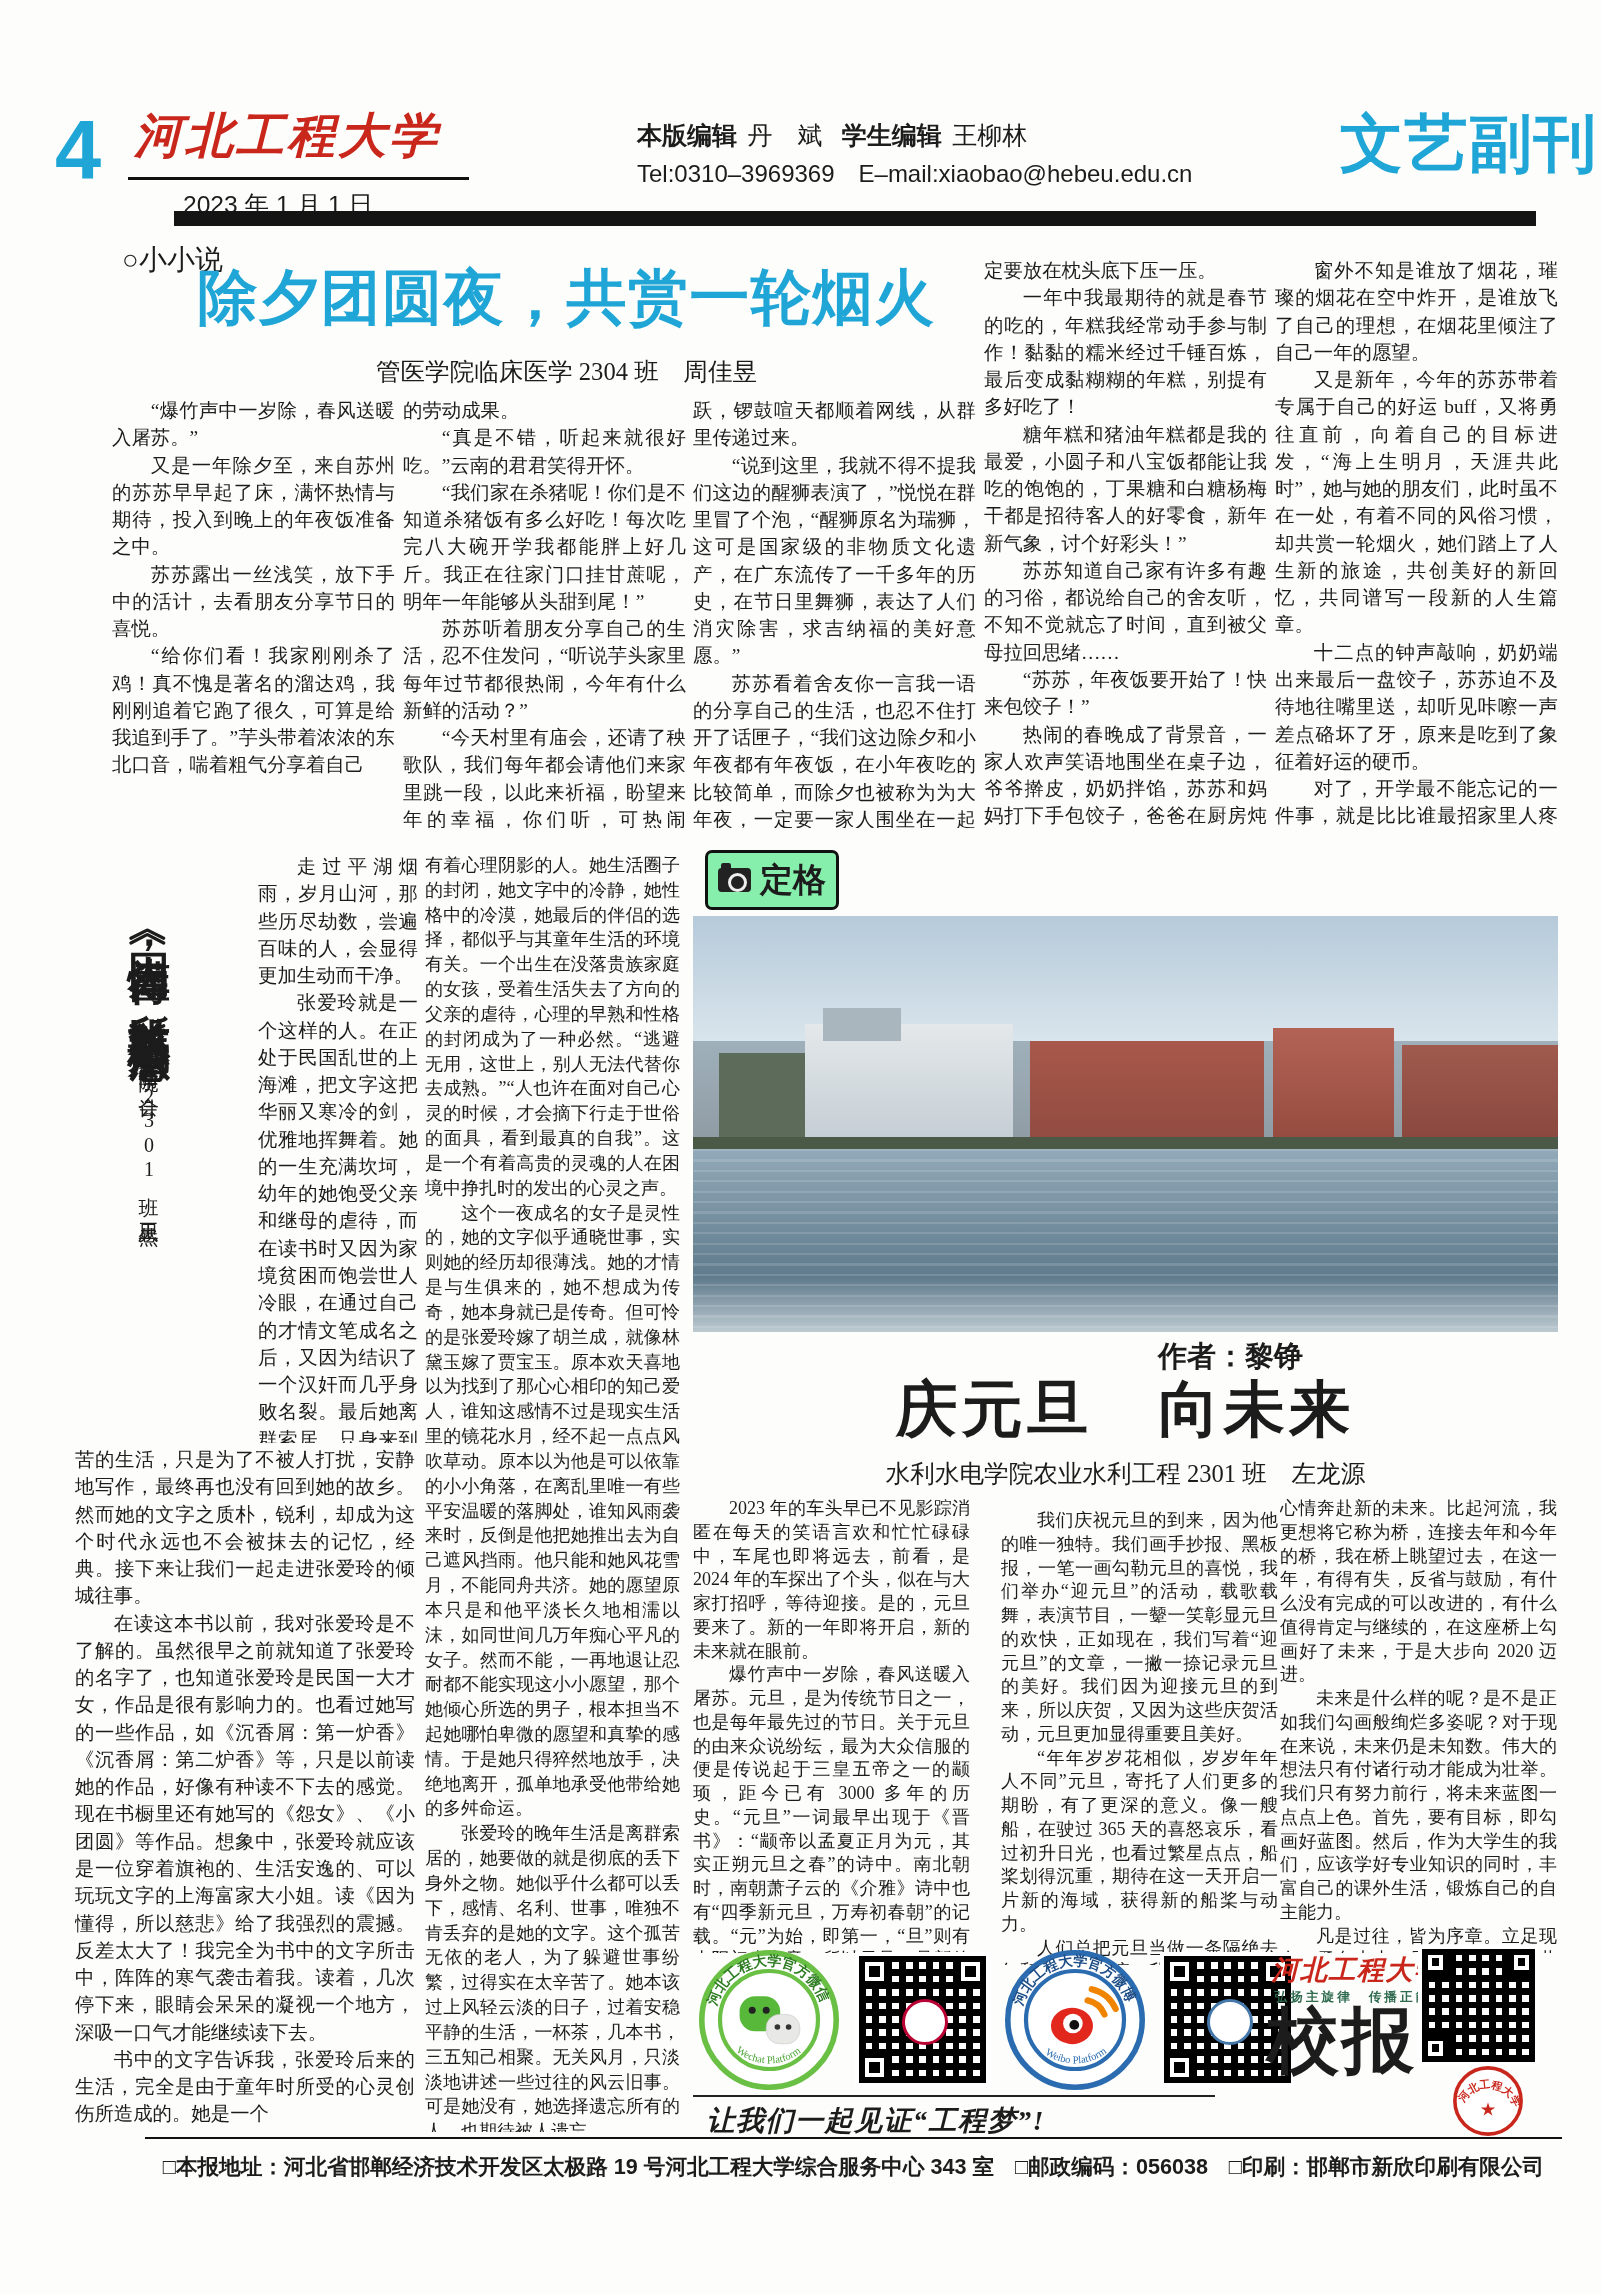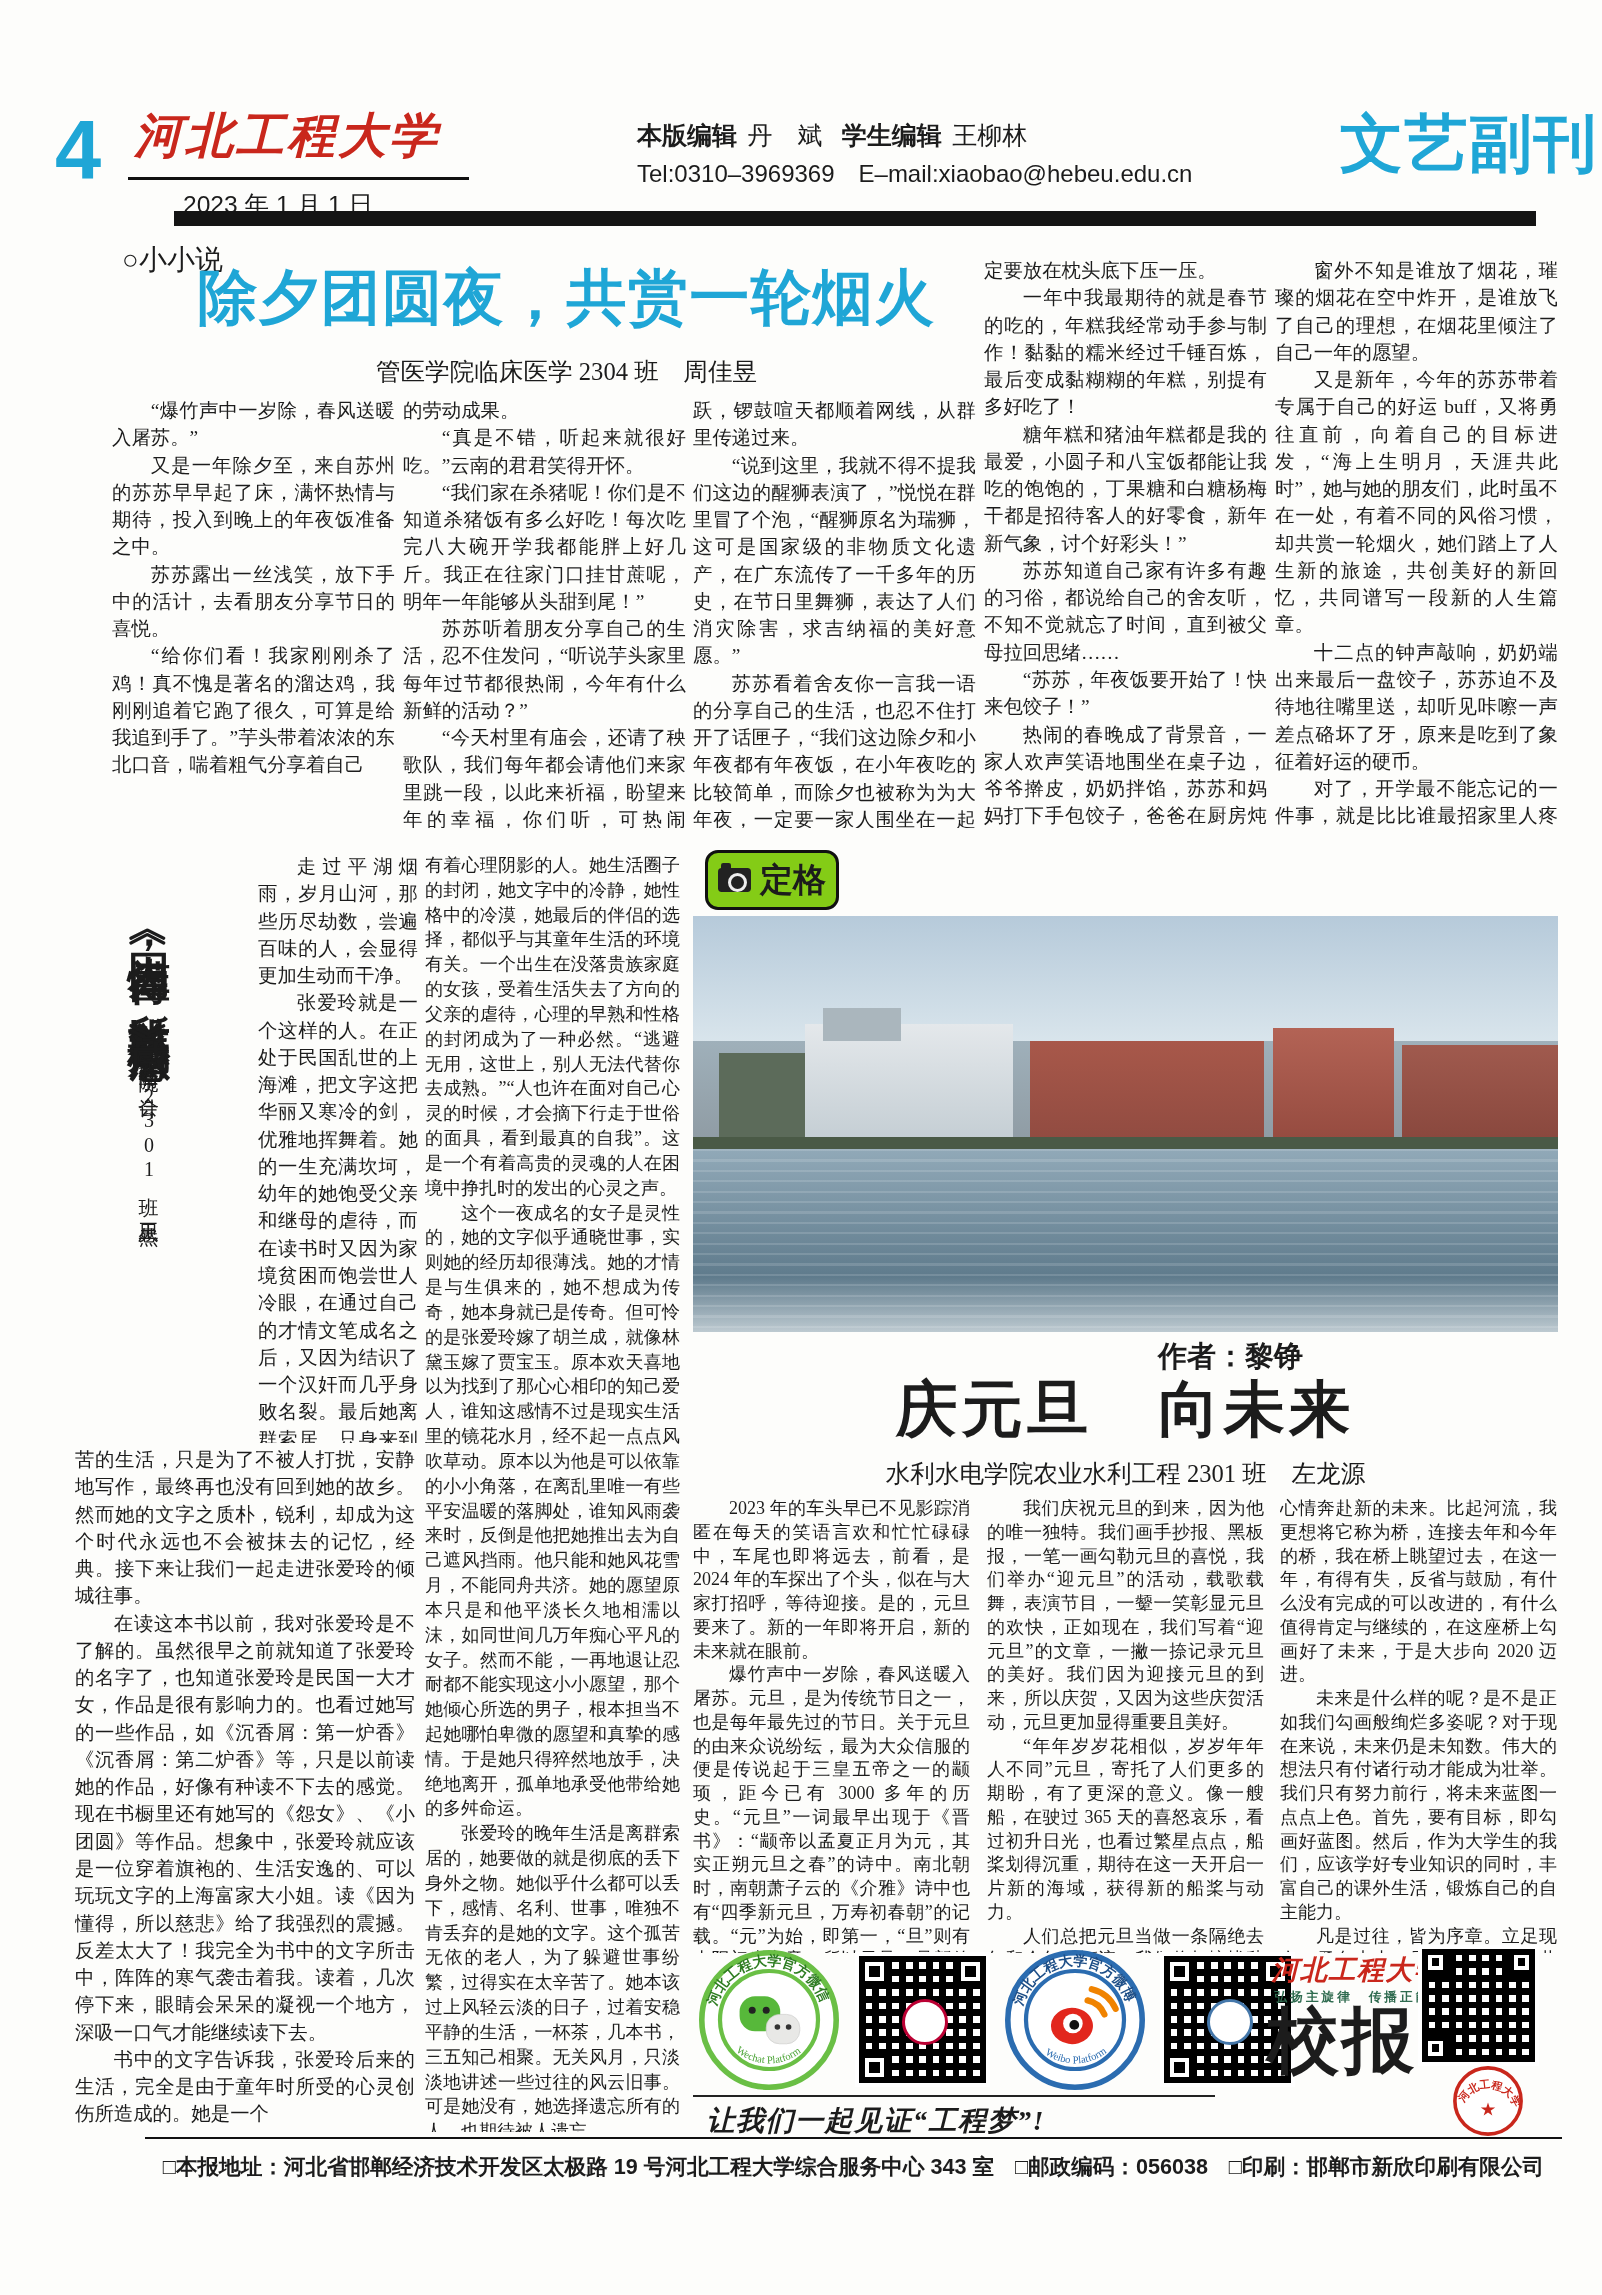--- a/index.html
+++ b/index.html
@@ -33,22 +33,22 @@
   #review{left:63px;top:850px;width:617px;height:1286px;}
   #rv-vertical{left:58px;top:66px;writing-mode:vertical-lr;text-orientation:upright;height:671px;}
   #rv-vtitle{font-size:42px;font-weight:900;letter-spacing:3.7px;}
   #rv-vbyline{font-size:20px;padding-top:31px;letter-spacing:2.2px;margin-left:19.4px;}
   
   #story2{left:693px;top:1369px;width:865px;height:589px;}
   #s2-title{left:0;top:0;width:865px;text-align:center;font-size:61px;font-weight:900;letter-spacing:4.5px;}
   #s2-byline{left:0;top:88px;width:865px;text-align:center;font-size:24.6px;}
   .s2col{font-size:18px;width:277px;top:128px;height:456px;line-height:1.32;}
   
-  #dg-badge{left:705px;top:850px;width:128px;height:54px;background:#84cc16;border:3.7px solid #111;
-            border-radius:13px;display:flex;align-items:center;justify-content:center;gap:9px;}
+  #dg-badge{left:705px;top:850px;width:128px;height:54px;background:#86efac;border:3.7px solid #111;
+            border-radius:7px;display:flex;align-items:center;justify-content:center;gap:9px;}
   #dg-text{font-size:33px;font-weight:900;}
   .cam{width:33px;height:24px;background:#222;border-radius:3.7px;position:relative;}
   .cam:before{content:"";position:absolute;left:9.7px;top:4.5px;width:13.4px;height:13.4px;border:3px solid #eee;border-radius:50%;}
   .cam:after{content:"";position:absolute;left:3px;top:-5.2px;width:10.4px;height:5.2px;background:#222;border-radius:2.2px 2.2px 0 0;}
   #photo{left:693px;top:916px;width:865px;height:416px;overflow:hidden;background:linear-gradient(#b6cada 0%,#dde8ee 34%,#cfd9de 40%);}
   #photo .bld{position:absolute;}
   #water{position:absolute;left:0;bottom:0;width:100%;height:44%;
          background:linear-gradient(#91a9b8,#5f7b8c 70%,#54708125);}
   #water:after{content:"";position:absolute;inset:0;
      background:repeating-linear-gradient(180deg,rgba(255,255,255,.14) 0 2.2px,transparent 2.2px 10.4px);}
@@ -169,21 +169,21 @@
   </div>
   <div class="abs sans" id="photo-credit">作者：黎铮</div>
 
   <div class="abs" id="story2">
     <div class="abs" id="s2-title">庆元旦　向未来</div>
     <div class="abs" id="s2-byline">水利水电学院农业水利工程 2301 班　左龙源</div>
     <div class="col s2col" style="left:0;">
         <p>2023 年的车头早已不见影踪消匿在每天的笑语言欢和忙忙碌碌中，车尾也即将远去，前看，是 2024 年的车探出了个头，似在与大家打招呼，等待迎接。是的，元旦要来了。新的一年即将开启，新的未来就在眼前。</p>
         <p>爆竹声中一岁除，春风送暖入屠苏。元旦，是为传统节日之一，也是每年最先过的节日。关于元旦的由来众说纷纭，最为大众信服的便是传说起于三皇五帝之一的颛顼，距今已有 3000 多年的历史。“元旦”一词最早出现于《晋书》：“颛帝以孟夏正月为元，其实正朔元旦之春”的诗中。南北朝时，南朝萧子云的《介雅》诗中也有“四季新元旦，万寿初春朝”的记载。“元”为始，即第一，“旦”则有太阳初生之意。所以元旦，是新的开始，是新的未来。</p>
       </div>
-    <div class="col s2col" style="left:294px;">
+    <div class="col s2col" style="left:308px;margin-top:12px;">
         <p>我们庆祝元旦的到来，因为他的唯一独特。我们画手抄报、黑板报，一笔一画勾勒元旦的喜悦，我们举办“迎元旦”的活动，载歌载舞，表演节目，一颦一笑彰显元旦的欢快，正如现在，我们写着“迎元旦”的文章，一撇一捺记录元旦的美好。我们因为迎接元旦的到来，所以庆贺，又因为这些庆贺活动，元旦更加显得重要且美好。</p>
         <p>“年年岁岁花相似，岁岁年年人不同”元旦，寄托了人们更多的期盼，有了更深的意义。像一艘船，在驶过 365 天的喜怒哀乐，看过初升日光，也看过繁星点点，船桨划得沉重，期待在这一天开启一片新的海域，获得新的船桨与动力。</p>
         <p>人们总把元旦当做一条隔绝去年和今年的河流，我们将烦恼忧愁一股脑丢在去年，带着新的</p>
       </div>
     <div class="col s2col cont" style="left:587px;">
         <p>心情奔赴新的未来。比起河流，我更想将它称为桥，连接去年和今年的桥，我在桥上眺望过去，在这一年，有得有失，反省与鼓励，有什么没有完成的可以改进的，有什么值得肯定与继续的，在这座桥上勾画好了未来，于是大步向 2020 迈进。</p>
         <p>未来是什么样的呢？是不是正如我们勾画般绚烂多姿呢？对于现在来说，未来仍是未知数。伟大的想法只有付诸行动才能成为壮举。我们只有努力前行，将未来蓝图一点点上色。首先，要有目标，即勾画好蓝图。然后，作为大学生的我们，应该学好专业知识的同时，丰富自己的课外生活，锻炼自己的自主能力。</p>
         <p>凡是过往，皆为序章。立足现在，勇向未来。元旦起始，我们共度美好，一起向未来。</p>
       </div>
   </div>

